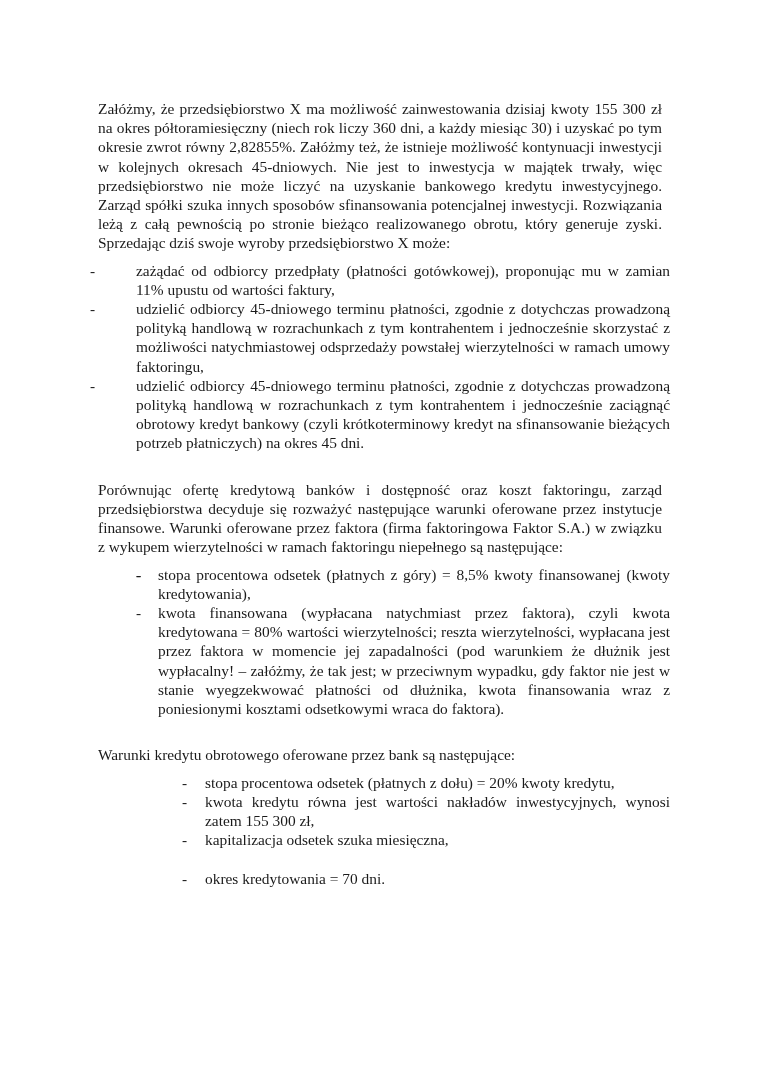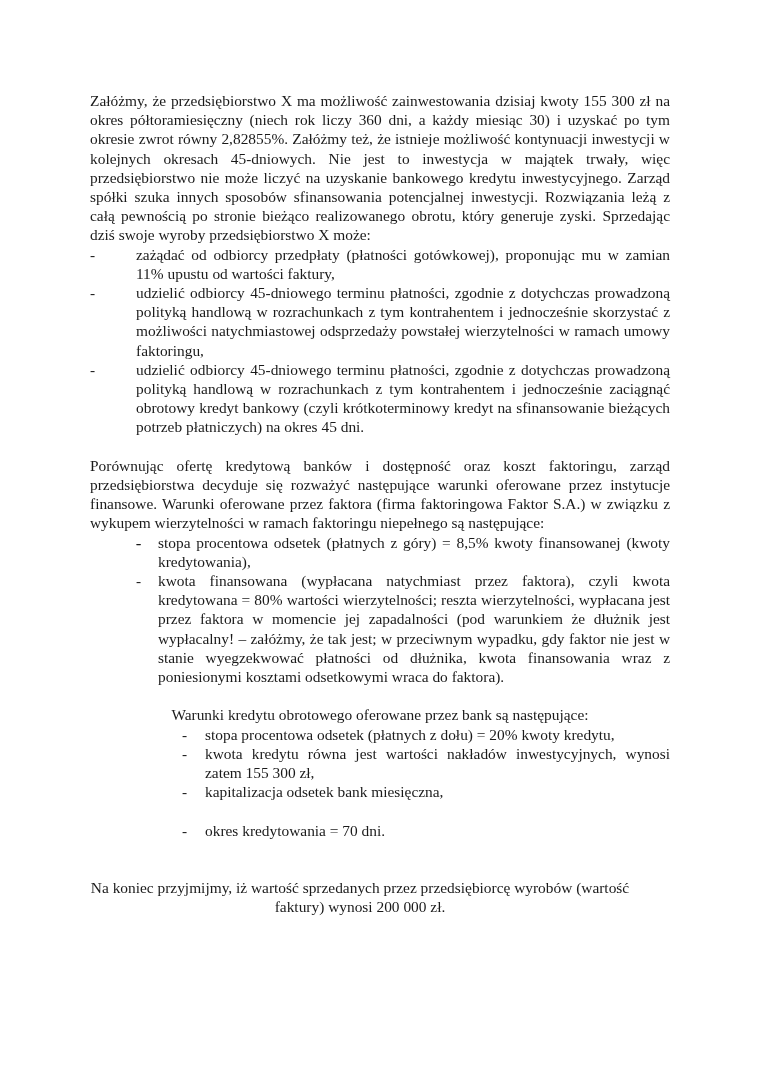--- a/index.html
+++ b/index.html
@@ -22,21 +22,21 @@
       left: 90px;
       top: 91px;
       width: 580px;
     }
     .title {
       font-weight: bold;
       margin: 0 0 19px 0;
       height: 19px;
     }
     p {
-      margin: 0;
+      margin: 8px;
       text-align: justify;
     }
     .gap { height: 19.2px; }
     .gap2 { height: 38.4px; }
     ul.dash {
       list-style: none;
       margin: 0;
       padding: 0;
     }
     ul.dash li {
@@ -49,21 +49,21 @@
     }
     
     ul.l1 li { padding-left: 46px; }
     ul.l1 li .dash-mark { left: 0px; }
     
     ul.l2 li { margin-left: 46px; padding-left: 22px; }
     ul.l2 li .dash-mark { left: 0px; }
     
     ul.l3 li { margin-left: 92px; padding-left: 23px; }
     ul.l3 li .dash-mark { left: 0px; }
-    .nojust { text-align: center; }
+    .nojust { text-align: left; }
   </style>
 </head>
 <body>
 
 <div class="page">
 
 
   <p>Załóżmy, że przedsiębiorstwo X ma możliwość zainwestowania dzisiaj kwoty 155 300 zł na okres półtoramiesięczny (niech rok liczy 360 dni, a każdy miesiąc 30) i uzyskać po tym okresie zwrot równy 2,82855%. Załóżmy też, że istnieje możliwość kontynuacji inwestycji w kolejnych okresach 45-dniowych. Nie jest to inwestycja w majątek trwały, więc przedsiębiorstwo nie może liczyć na uzyskanie bankowego kredytu inwestycyjnego. Zarząd spółki szuka innych sposobów sfinansowania potencjalnej inwestycji. Rozwiązania leżą z całą pewnością po stronie bieżąco realizowanego obrotu, który generuje zyski. Sprzedając dziś swoje wyroby przedsiębiorstwo X może:</p>
 
   <ul class="dash l1">
@@ -107,29 +107,28 @@
     <li>
       <span class="dash-mark">-</span>
       <span>stopa procentowa odsetek (płatnych z dołu) = 20% kwoty kredytu,</span>
     </li>
     <li>
       <span class="dash-mark">-</span>
       <span>kwota kredytu równa jest wartości nakładów inwestycyjnych, wynosi zatem 155 300 zł,</span>
     </li>
     <li>
       <span class="dash-mark">-</span>
-      <span>kapitalizacja odsetek bank miesięczna,</span>
+      <span>kapitalizacja odsetek szuka miesięczna,</span>
     </li>
     <li class="gap"></li>
     <li>
       <span class="dash-mark">-</span>
       <span>okres kredytowania = 70 dni.</span>
     </li>
   </ul>
 
   <div class="gap2"></div>
 
-  <p class="nojust" style="width: 540px;">Na koniec przyjmijmy, iż wartość sprzedanych przez przedsiębiorcę wyrobów (wartość faktury) wynosi 200 000 zł.</p>
 
   <div class="gap"></div>
 
 
 </div>
 
 </body></html>

